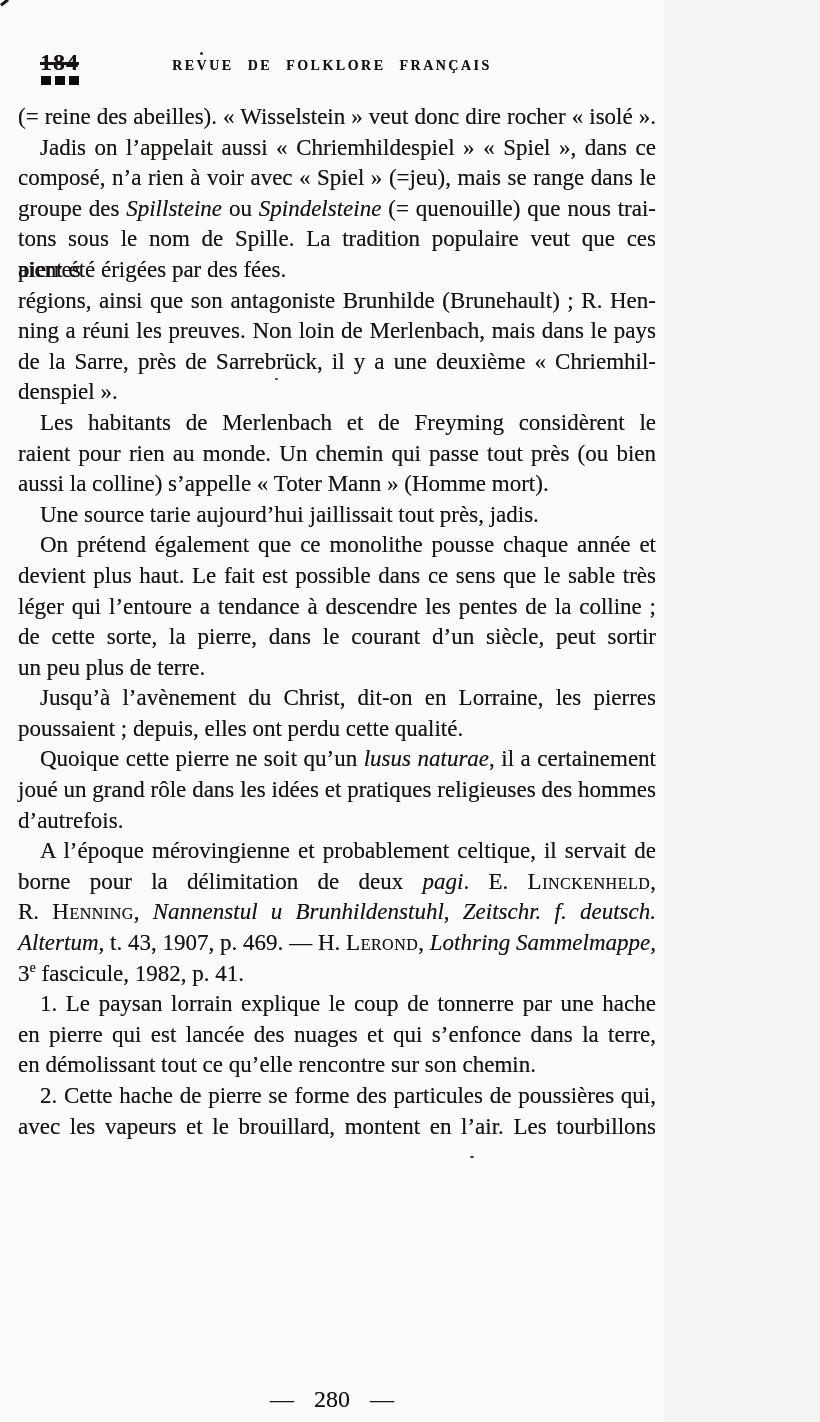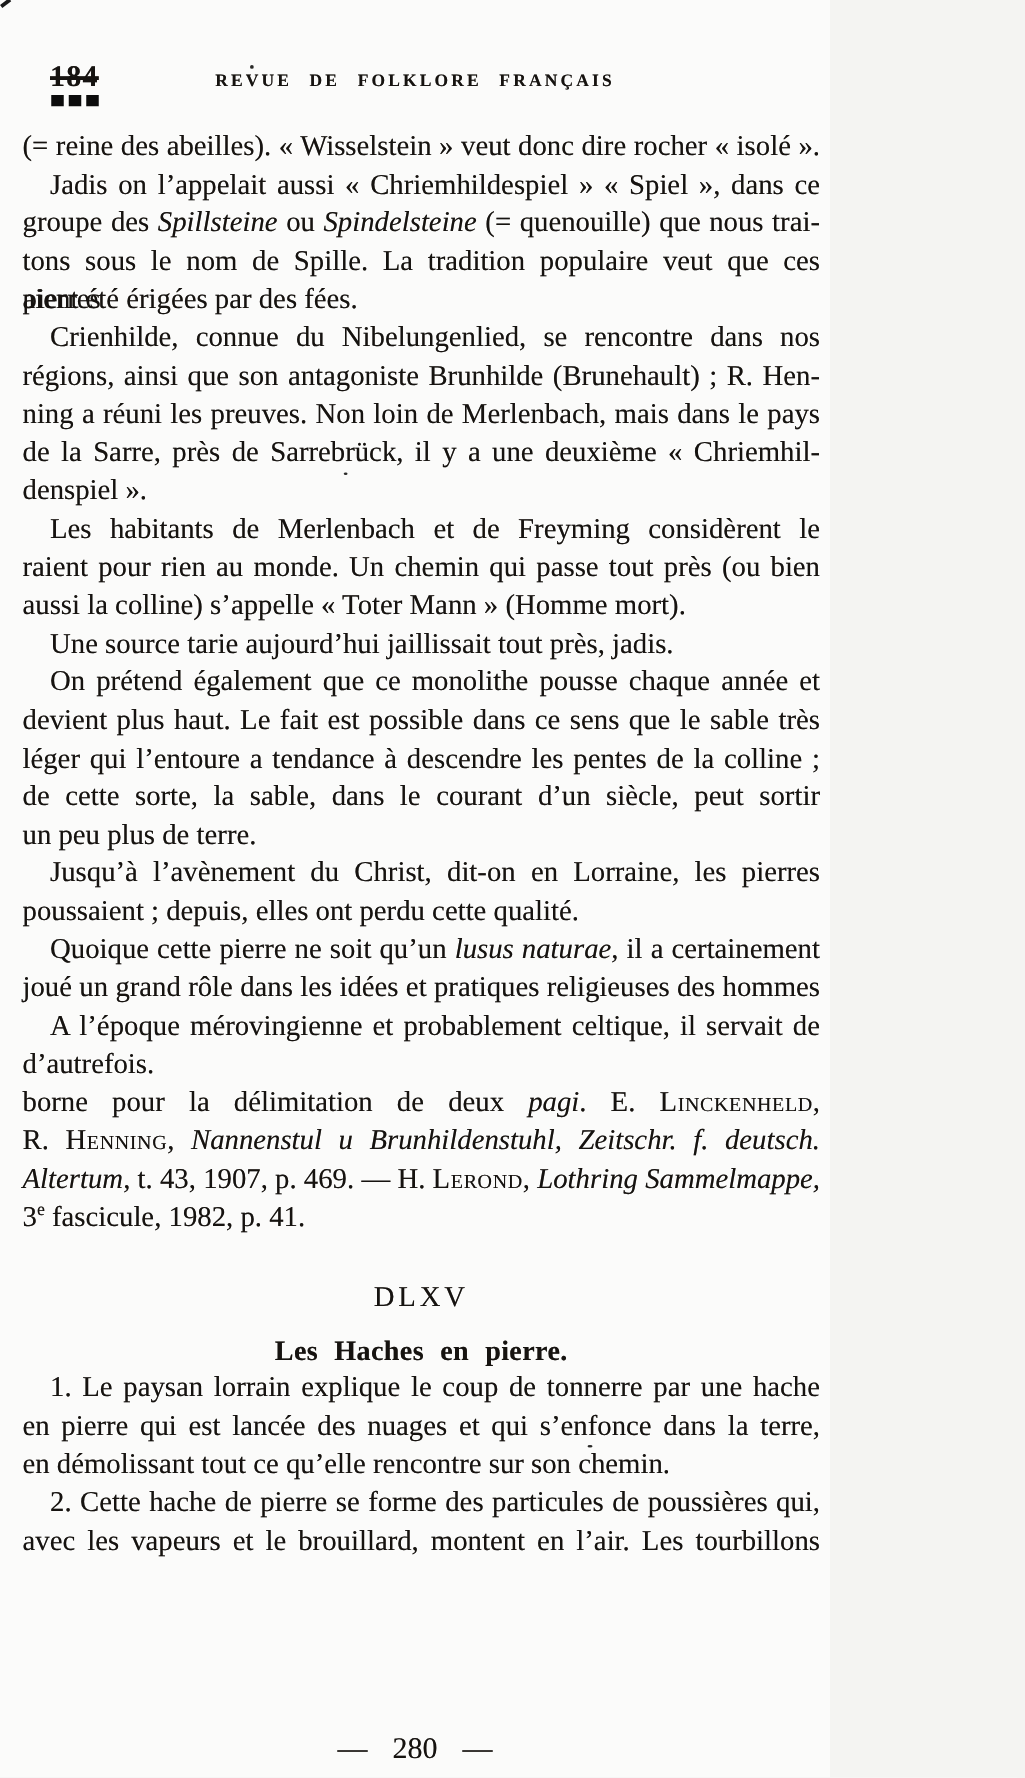--- a/index.html
+++ b/index.html
@@ -126,53 +126,49 @@
       <span class="sq"></span>
     </div>
   </div>
 
   <div class="header-title">REVUE DE FOLKLORE FRANÇAIS</div>
 
   <div class="text-column">
     <div id="body1">
         <div class="line"><span>(= reine des abeilles). « Wisselstein » veut donc dire rocher « isolé ».</span></div>
         <div class="line indent"><span>Jadis on l’appelait aussi « Chriemhildespiel » « Spiel », dans ce</span></div>
+        <div class="line"><span>composé, n’a rien à voir avec « Spiel » (=jeu), mais se range dans le</span></div>
         <div class="line"><span>groupe des </span><span class="it">Spillsteine</span><span> ou </span><span class="it">Spindelsteine</span><span> (= quenouille) que nous trai-</span></div>
         <div class="line"><span>tons sous le nom de Spille. La tradition populaire veut que ces pierres</span></div>
         <div class="line end"><span>aient été érigées par des fées.</span></div>
-        <div class="line indent"><span>Crienhilde, connue du Nibelungenlied, se rencontre dans nos</span></div>
         <div class="line"><span>régions, ainsi que son antagoniste Brunhilde (Brunehault) ; R. Hen-</span></div>
         <div class="line"><span>ning a réuni les preuves. Non loin de Merlenbach, mais dans le pays</span></div>
         <div class="line"><span>de la Sarre, près de Sarrebrück, il y a une deuxième « Chriemhil-</span></div>
         <div class="line end"><span>denspiel ».</span></div>
         <div class="line indent"><span>Les habitants de Merlenbach et de Freyming considèrent le</span></div>
         <div class="line"><span>raient pour rien au monde. Un chemin qui passe tout près (ou bien</span></div>
         <div class="line end"><span>aussi la colline) s’appelle « Toter Mann » (Homme mort).</span></div>
         <div class="line indent end"><span>Une source tarie aujourd’hui jaillissait tout près, jadis.</span></div>
         <div class="line indent"><span>On prétend également que ce monolithe pousse chaque année et</span></div>
         <div class="line"><span>devient plus haut. Le fait est possible dans ce sens que le sable très</span></div>
         <div class="line"><span>léger qui l’entoure a tendance à descendre les pentes de la colline ;</span></div>
-        <div class="line"><span>de cette sorte, la sable, dans le courant d’un siècle, peut sortir</span></div>
+        <div class="line"><span>de cette sorte, la pierre, dans le courant d’un siècle, peut sortir</span></div>
         <div class="line end"><span>un peu plus de terre.</span></div>
         <div class="line indent"><span>Jusqu’à l’avènement du Christ, dit-on en Lorraine, les pierres</span></div>
         <div class="line end"><span>poussaient ; depuis, elles ont perdu cette qualité.</span></div>
         <div class="line indent"><span>Quoique cette pierre ne soit qu’un </span><span class="it">lusus naturae</span><span>, il a certainement</span></div>
         <div class="line"><span>joué un grand rôle dans les idées et pratiques religieuses des hommes</span></div>
+        <div class="line end"><span>d’autrefois.</span></div>
         <div class="line indent"><span>A l’époque mérovingienne et probablement celtique, il servait de</span></div>
-        <div class="line end"><span>d’autrefois.</span></div>
         <div class="line"><span>borne pour la délimitation de deux </span><span class="it">pagi</span><span>. E. </span><span class="sc">Linckenheld</span><span>,</span></div>
         <div class="line"><span>R. </span><span class="sc">Henning</span><span>, </span><span class="it">Nannenstul u Brunhildenstuhl, Zeitschr. f. deutsch.</span></div>
         <div class="line"><span class="it">Altertum</span><span>, t. 43, 1907, p. 469. — H. </span><span class="sc">Lerond</span><span>, </span><span class="it">Lothring Sammelmappe,</span></div>
         <div class="line end"><span>3</span><span class="sup">e</span><span> fascicule, 1982, p. 41.</span></div>
       </div>
 
-    <div class="section-head">
-      <div class="section-number">DLXV</div>
-      <div class="section-title">Les Haches en pierre.</div>
-    </div>
 
     <div id="body2" class="body2">
         <div class="line indent"><span>1. Le paysan lorrain explique le coup de tonnerre par une hache</span></div>
         <div class="line"><span>en pierre qui est lancée des nuages et qui s’enfonce dans la terre,</span></div>
         <div class="line end"><span>en démolissant tout ce qu’elle rencontre sur son chemin.</span></div>
         <div class="line indent"><span>2. Cette hache de pierre se forme des particules de poussières qui,</span></div>
         <div class="line"><span>avec les vapeurs et le brouillard, montent en l’air. Les tourbillons</span></div>
       </div>
   </div>
 

